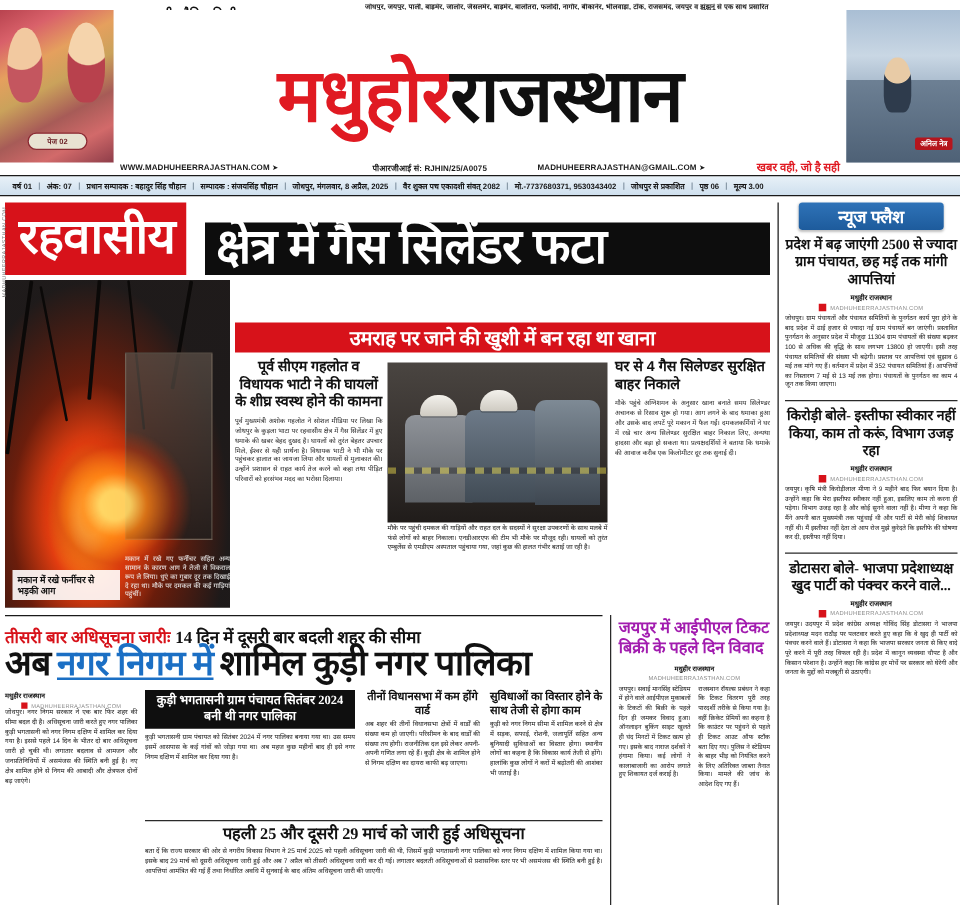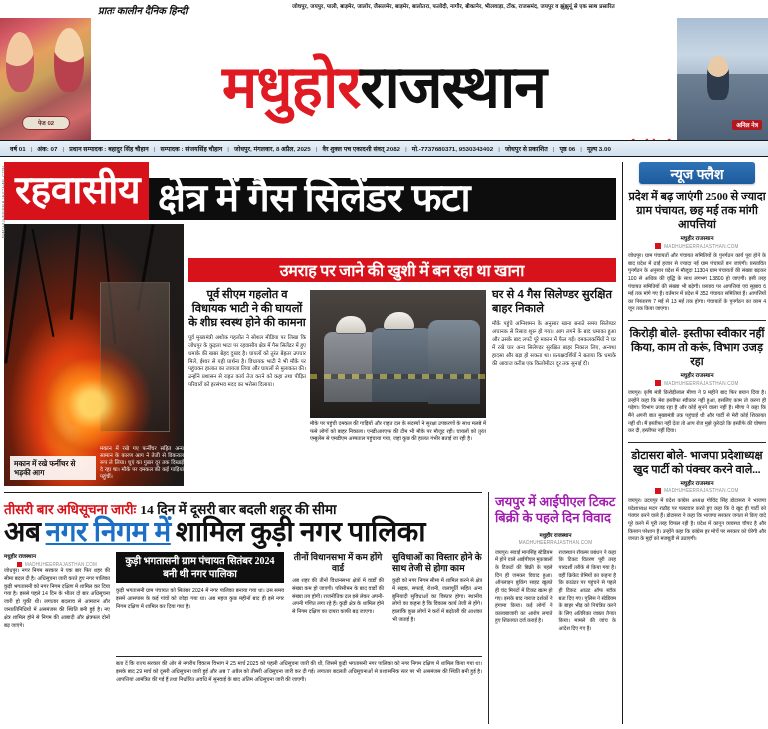--- a/index.html
+++ b/index.html
@@ -31,21 +31,21 @@
     white-space: nowrap; overflow: hidden;
   }
   .tagline-left {
     position: absolute; left: 98px; top: 3px;
     font-size: 10px; font-weight: bold; font-style: italic;
     color: #111; white-space: nowrap;
   }
 
   
   .masthead-band {
-    position: absolute; top: 18px; left: 0;
+    position: absolute; top: 8px; left: 0;
     width: 768px; height: 122px;
     background: #fff;
   }
   
   .mast-photo-l {
     position: absolute; left: 0; top: 0;
     width: 92px; height: 122px;
     background:
       linear-gradient(152deg, #b8434f 0%, #d9616a 16%, #e5a05e 33%, #caa25b 48%, #a75b57 66%, #d26a6a 82%, #8e3d49 100%);
     border-right: 1px solid #fff;
@@ -143,21 +143,21 @@
     padding: 0 5px; gap: 0px;
     white-space: nowrap; overflow: hidden;
   }
   .edition-bar .seg { padding: 0 5px; }
   .edition-bar .sep { color: #7b8c9b; }
 
   
   .lead-head {
     position: absolute; top: 162px; left: 4px;
     width: 612px; height: 58px;
-    display: flex; align-items: stretch;
+    display: flex; align-items: stretch; gap: 15px;
   }
   .lead-head .red {
     background: #d7121a; color: #fff;
     display: flex; align-items: center; padding: 0 9px 3px 11px;
     font-family: "Liberation Serif", serif;
     font-weight: bold; font-size: 39px; letter-spacing: -.5px;
     line-height: 1;
   }
   .lead-head .blk {
     background: #0d0d0d; color: #fff; flex: 1;
@@ -603,20 +603,21 @@
     <div class="mini-head">तीनों विधानसभा में कम होंगे वार्ड</div>
     <p>अब शहर की तीनों विधानसभा क्षेत्रों में वार्डों की संख्या कम हो जाएगी। परिसीमन के बाद वार्डों की संख्या तय होगी। राजनीतिक दल इसे लेकर अपनी-अपनी गणित लगा रहे हैं। कुड़ी क्षेत्र के शामिल होने से निगम दक्षिण का दायरा काफी बढ़ जाएगा।</p>
   </div>
 
   <div class="sec-col4">
     <div class="mini-head">सुविधाओं का विस्तार होने के साथ तेजी से होगा काम</div>
     <p>कुड़ी को नगर निगम सीमा में शामिल करने से क्षेत्र में सड़क, सफाई, रोशनी, जलापूर्ति सहित अन्य बुनियादी सुविधाओं का विस्तार होगा। स्थानीय लोगों का कहना है कि विकास कार्य तेजी से होंगे। हालांकि कुछ लोगों ने करों में बढ़ोतरी की आशंका भी जताई है।</p>
   </div>
 
   <div class="notice-strip">
+    <div class="nh">पहली 25 और दूसरी 29 मार्च को जारी हुई अधिसूचना</div>
     <p>बता दें कि राज्य सरकार की ओर से नगरीय विकास विभाग ने 25 मार्च 2025 को पहली अधिसूचना जारी की थी, जिसमें कुड़ी भगतासनी नगर पालिका को नगर निगम दक्षिण में शामिल किया गया था। इसके बाद 29 मार्च को दूसरी अधिसूचना जारी हुई और अब 7 अप्रैल को तीसरी अधिसूचना जारी कर दी गई। लगातार बदलती अधिसूचनाओं से प्रशासनिक स्तर पर भी असमंजस की स्थिति बनी हुई है। आपत्तियां आमंत्रित की गई हैं तथा निर्धारित अवधि में सुनवाई के बाद अंतिम अधिसूचना जारी की जाएगी।</p>
   </div>
 
   <div class="ipl-box">
     <div class="ih">जयपुर में आईपीएल टिकट बिक्री के पहले दिन विवाद</div>
     <div class="src">मधुहीर राजस्थान</div>
     <div class="site">MADHUHEERRAJASTHAN.COM</div>
     <div class="ipl-cols">
       <div class="c">
         <p>जयपुर। सवाई मानसिंह स्टेडियम में होने वाले आईपीएल मुकाबलों के टिकटों की बिक्री के पहले दिन ही जमकर विवाद हुआ। ऑनलाइन बुकिंग साइट खुलते ही चंद मिनटों में टिकट खत्म हो गए। इसके बाद नाराज दर्शकों ने हंगामा किया। कई लोगों ने कालाबाजारी का आरोप लगाते हुए शिकायत दर्ज कराई है।</p>

